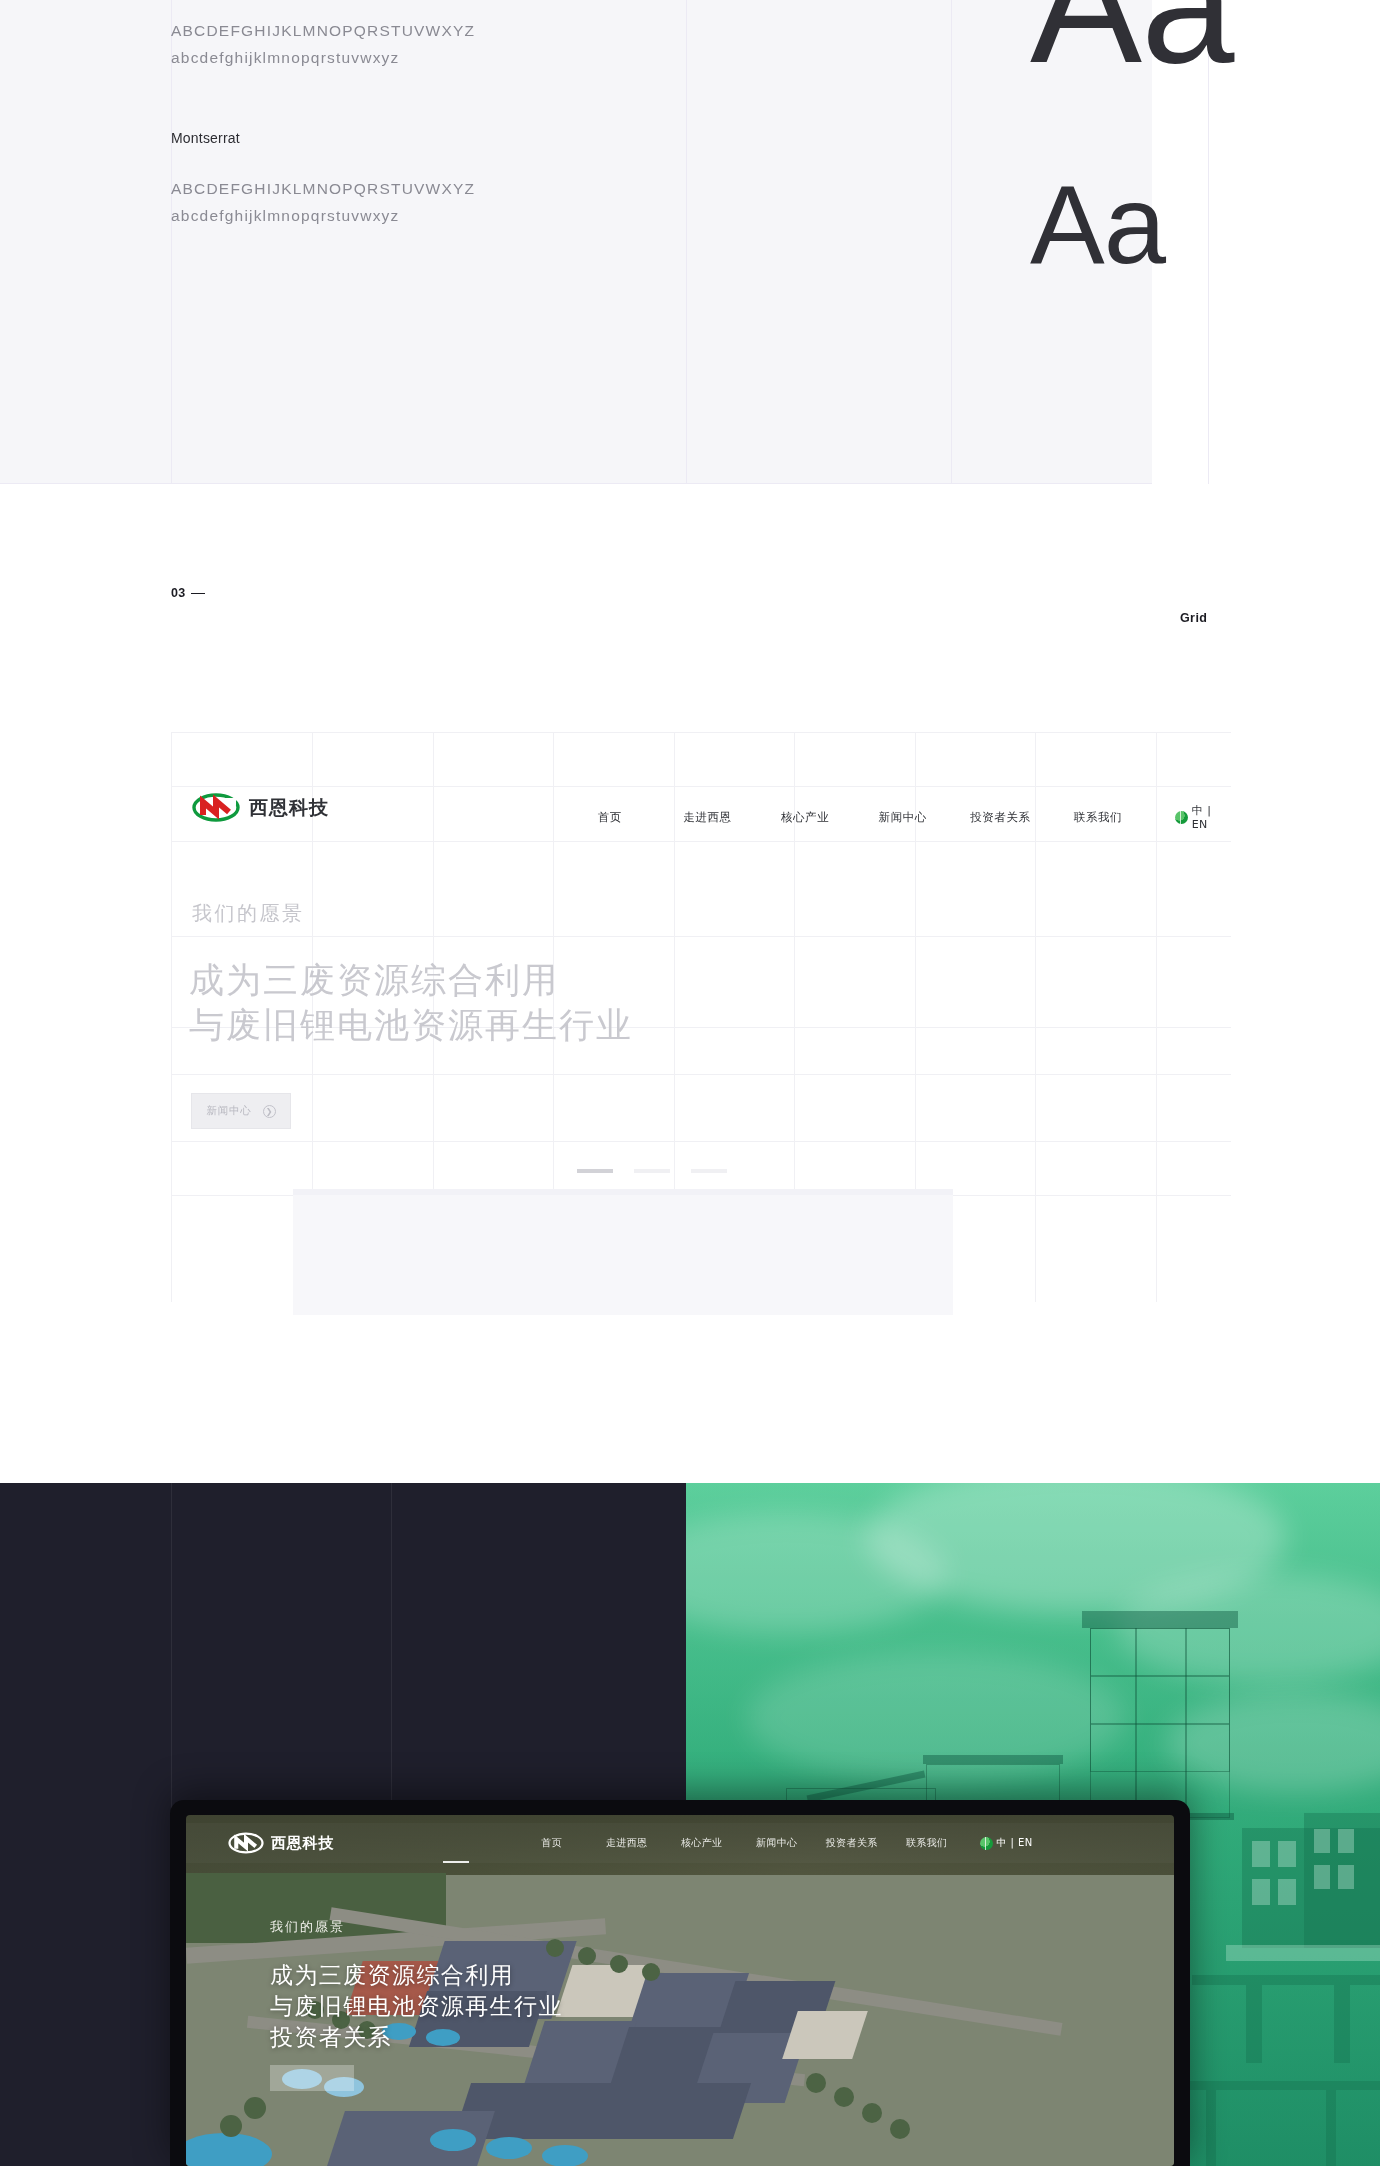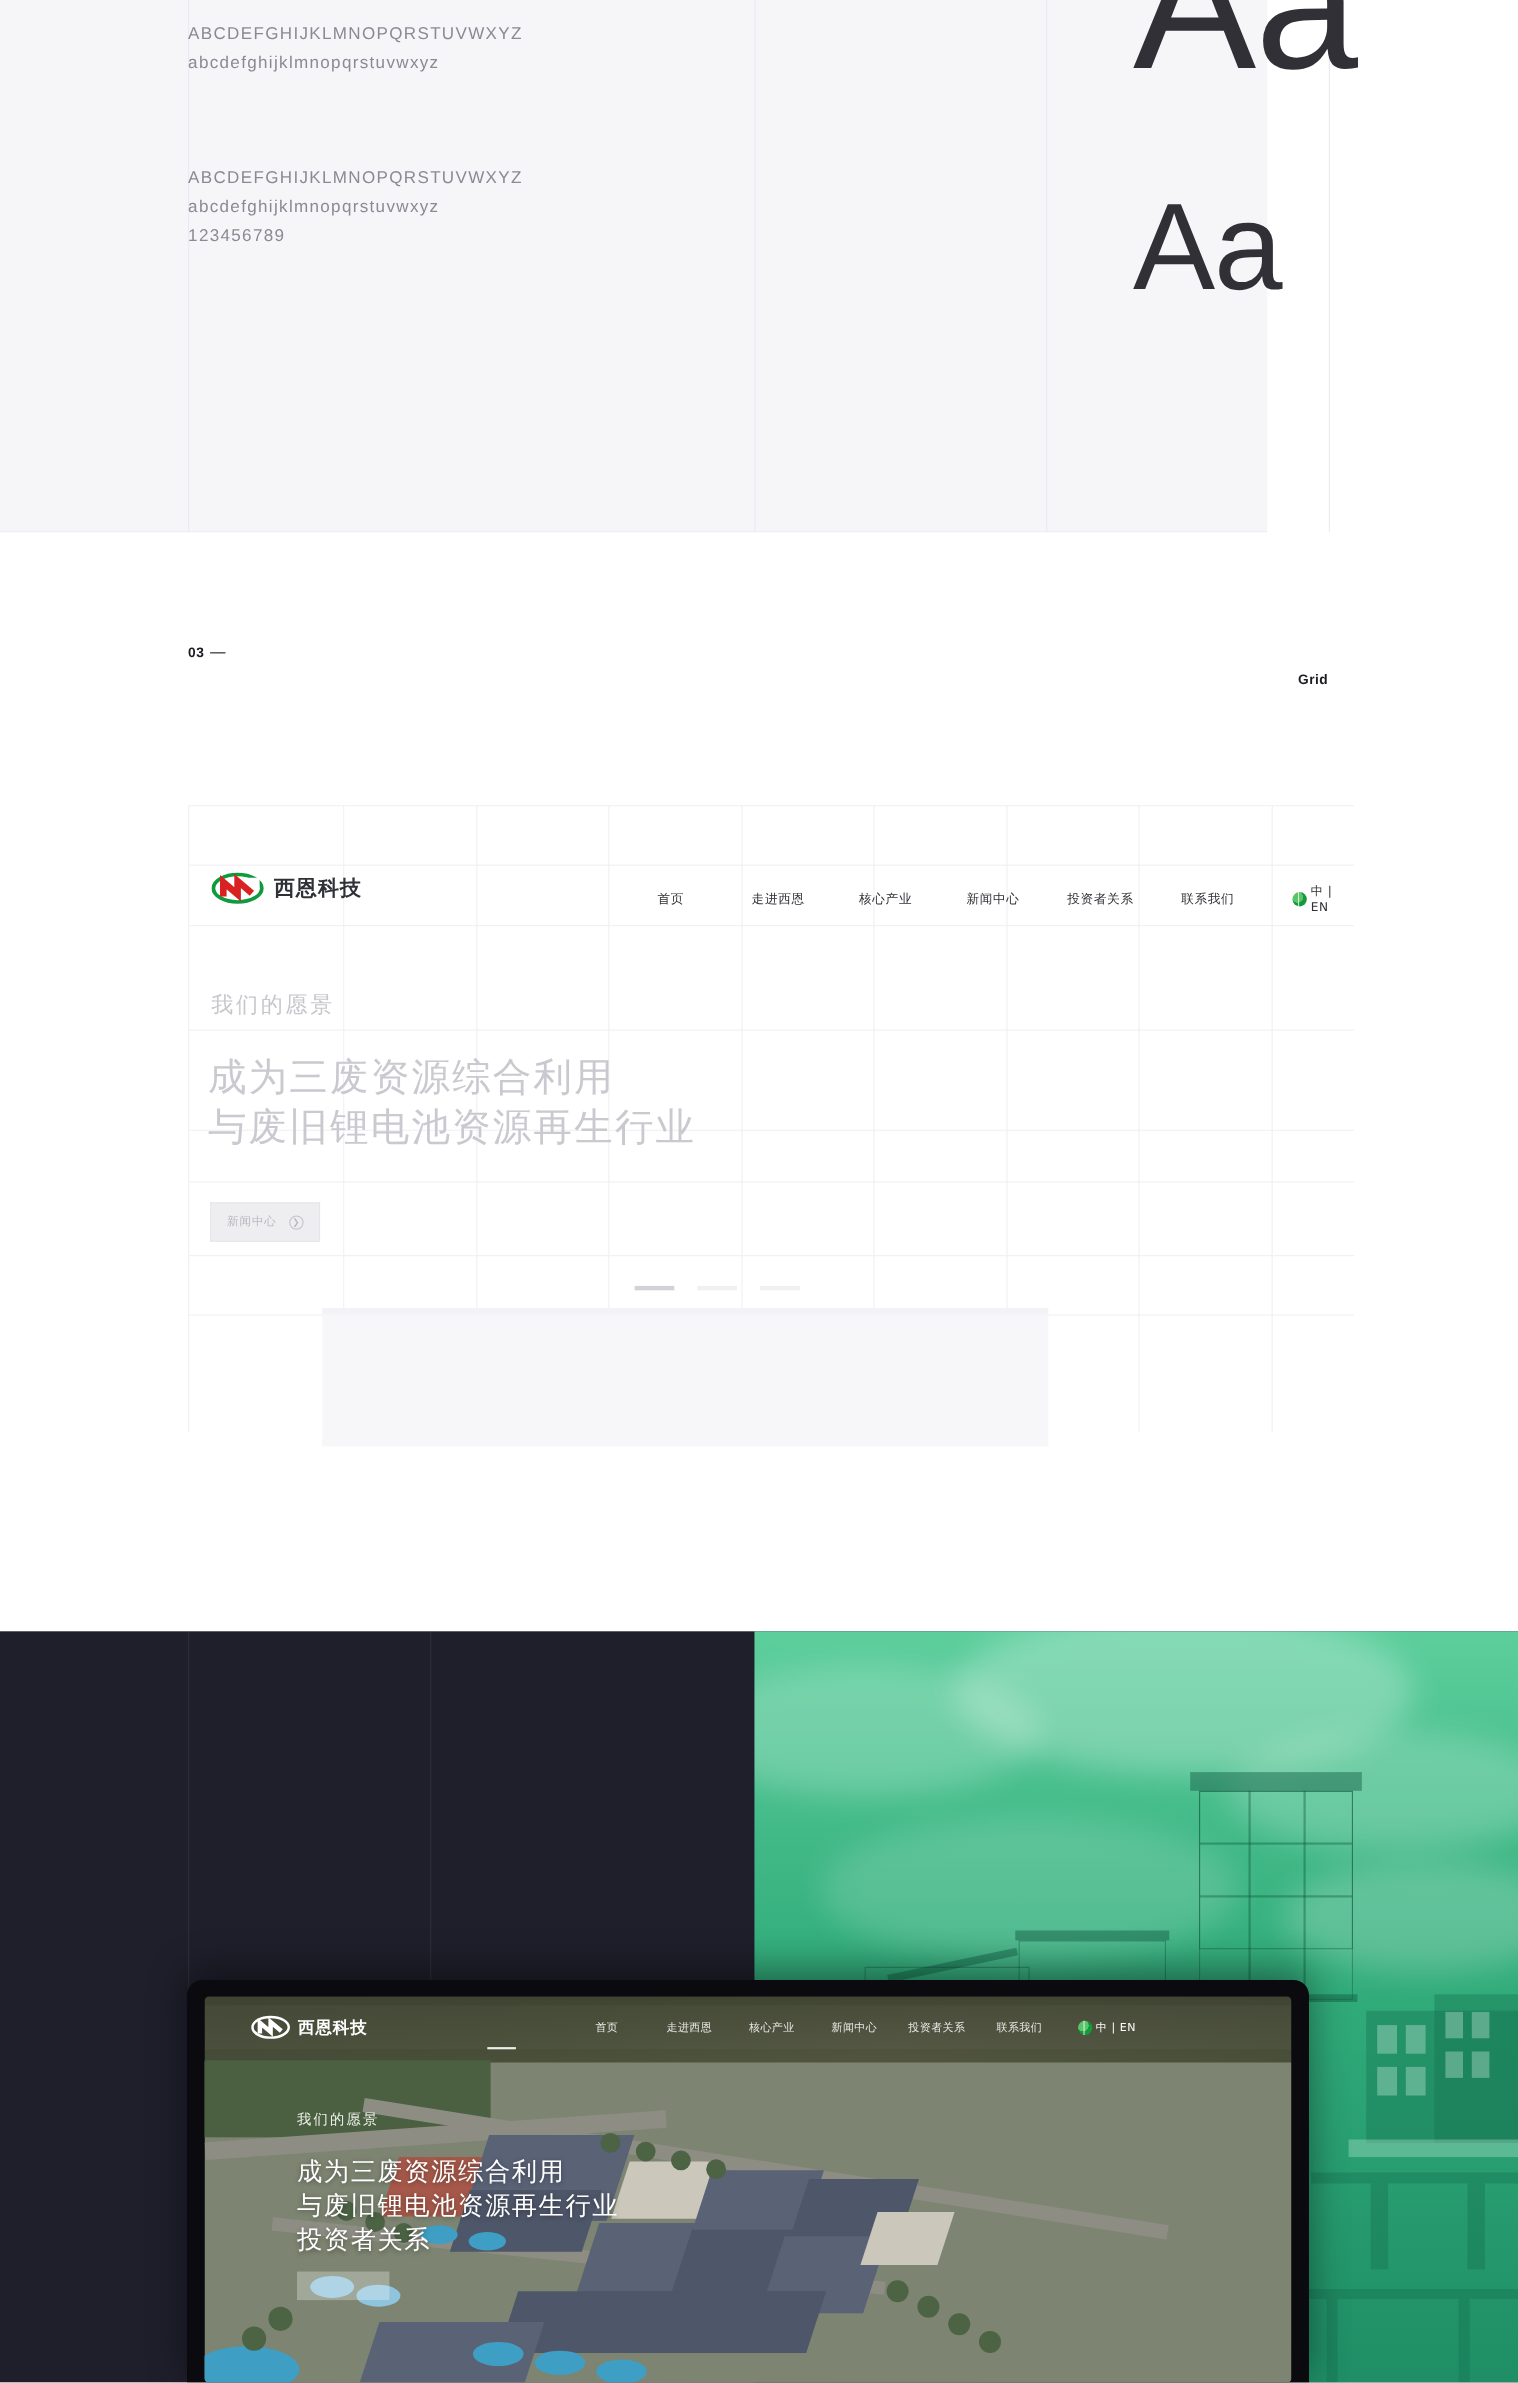--- a/index.html
+++ b/index.html
@@ -199,25 +199,25 @@
   <div class="tsec-vline" style="left:951px;"></div>
   <div class="tsec-vline" style="left:1208px;"></div>
   <div class="tsec-hline" style="top:483px;"></div>
 
   <div class="type-col">
     <div style="height:18px;"></div>
     <div class="alpha-line">ABCDEFGHIJKLMNOPQRSTUVWXYZ</div>
     <div class="alpha-line">abcdefghijklmnopqrstuvwxyz</div>
 
     <div style="height:54px;"></div>
+    <div class="font-name">Montserrat</div>
 
     <div style="height:24px;"></div>
     <div class="alpha-line">ABCDEFGHIJKLMNOPQRSTUVWXYZ</div>
     <div class="alpha-line">abcdefghijklmnopqrstuvwxyz</div>
-    <div class="alpha-line">123456789</div>
   </div>
 
   <div class="aa-big" id="aa-1">Aa</div>
   <div class="aa-big" id="aa-2">Aa</div>
 </section>
 
 <section id="grid-section"></section>
 
 <div class="sec-label" id="label-03">
   <span>03</span><span class="dash"></span>

